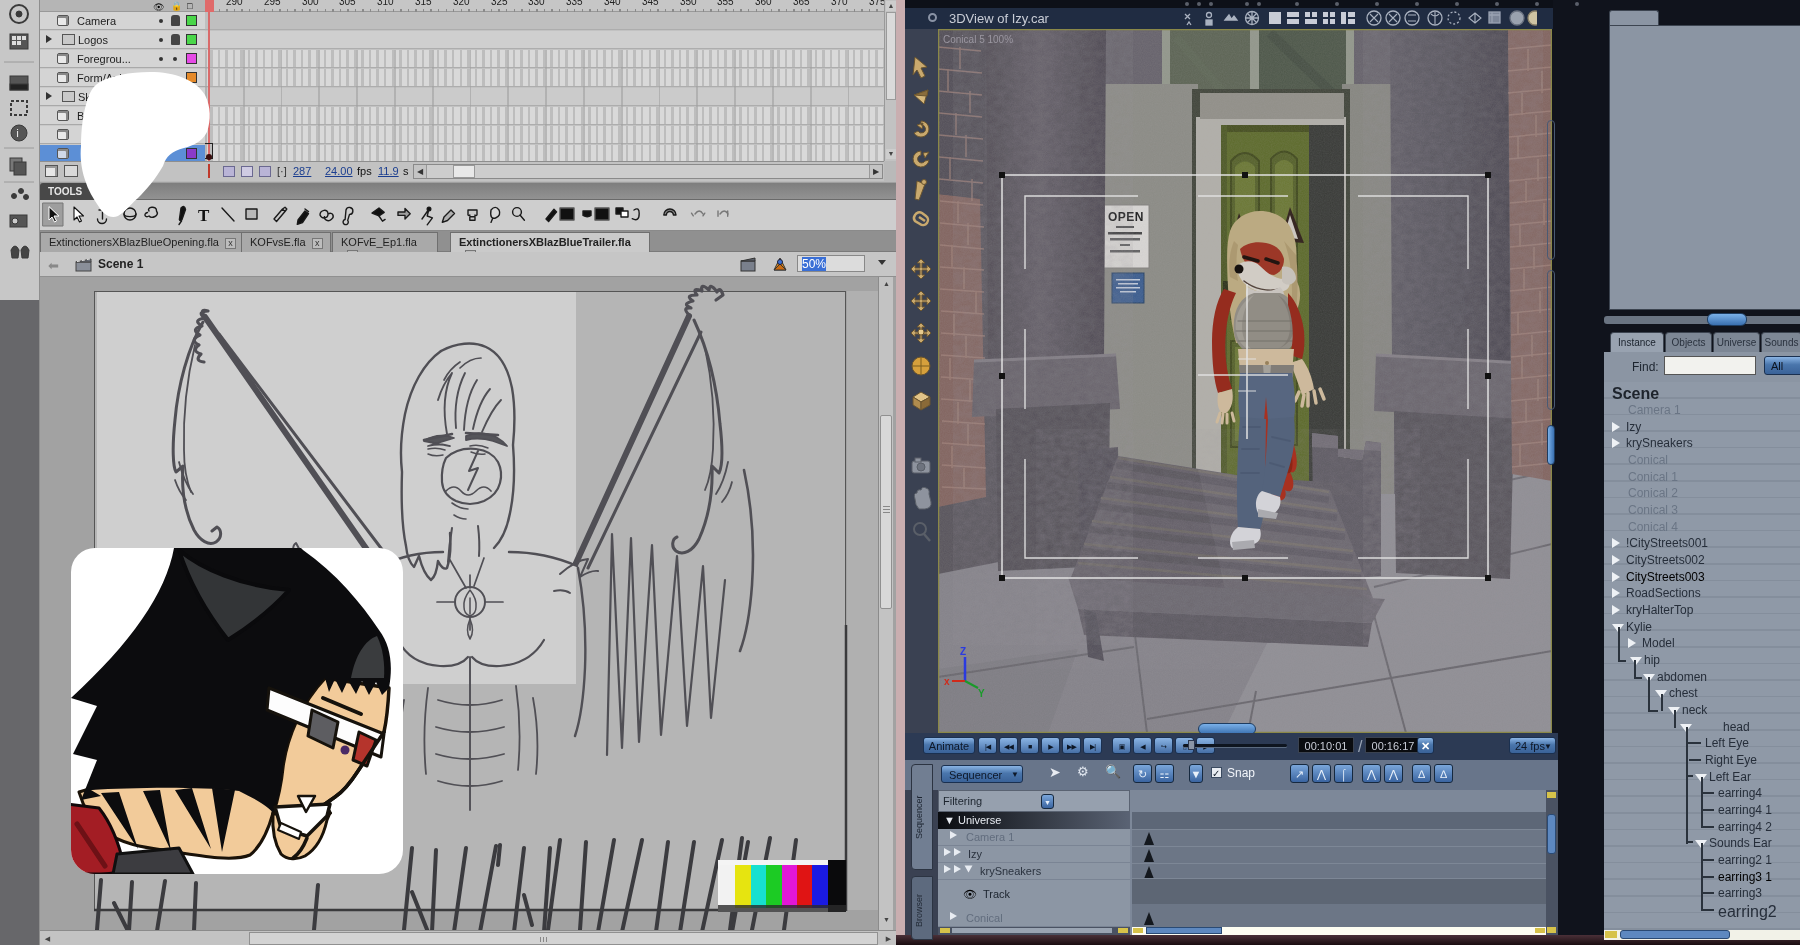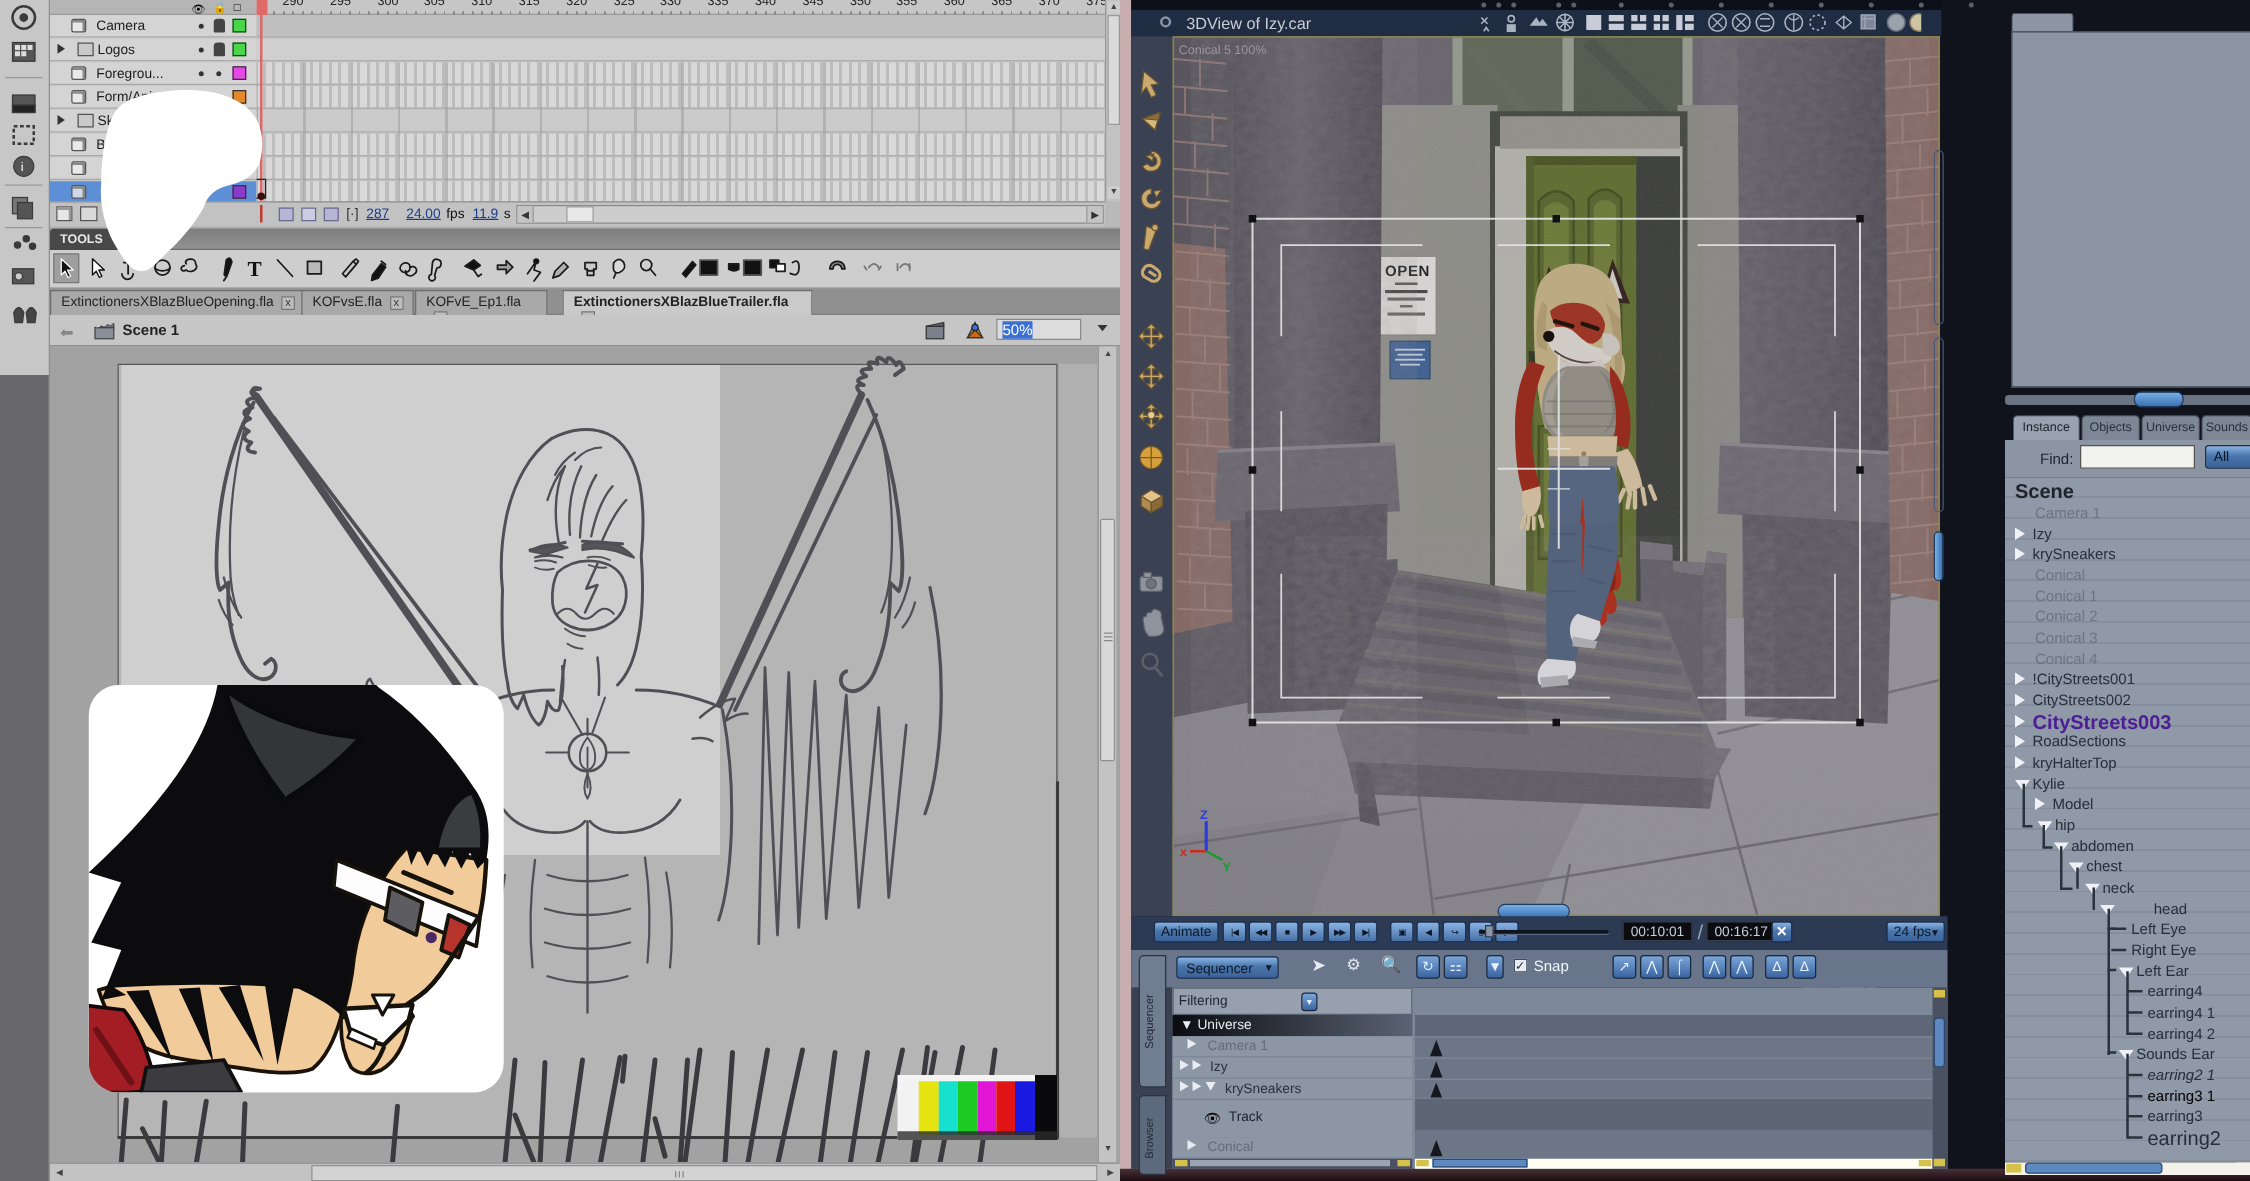--- a/index.html
+++ b/index.html
@@ -879,21 +879,21 @@
       <div style="position:absolute;left:24px;top:71px;font-size:12px;color:#6a7585;">Conical</div>
       <div style="position:absolute;left:24px;top:88px;font-size:12px;color:#6a7585;">Conical 1</div>
       <div style="position:absolute;left:24px;top:104px;font-size:12px;color:#6a7585;">Conical 2</div>
       <div style="position:absolute;left:24px;top:121px;font-size:12px;color:#6a7585;">Conical 3</div>
       <div style="position:absolute;left:24px;top:138px;font-size:12px;color:#6a7585;">Conical 4</div>
       <span style="position:absolute;left:8px;top:156px;width:0;height:0;border-left:8px solid #eef1f5;border-top:5px solid transparent;border-bottom:5px solid transparent;"></span>
       <div style="position:absolute;left:22px;top:154px;font-size:12px;color:#262e3a;">!CityStreets001</div>
       <span style="position:absolute;left:8px;top:173px;width:0;height:0;border-left:8px solid #eef1f5;border-top:5px solid transparent;border-bottom:5px solid transparent;"></span>
       <div style="position:absolute;left:22px;top:171px;font-size:12px;color:#262e3a;">CityStreets002</div>
       <span style="position:absolute;left:8px;top:190px;width:0;height:0;border-left:8px solid #eef1f5;border-top:5px solid transparent;border-bottom:5px solid transparent;"></span>
-      <div style="position:absolute;left:22px;top:188px;font-size:16px;color:#4c1d95;font-weight:bold;">CityStreets003</div>
+      <div style="position:absolute;left:22px;top:188px;font-size:12px;color:#000000;">CityStreets003</div>
       <span style="position:absolute;left:8px;top:206px;width:0;height:0;border-left:8px solid #eef1f5;border-top:5px solid transparent;border-bottom:5px solid transparent;"></span>
       <div style="position:absolute;left:22px;top:204px;font-size:12px;color:#262e3a;">RoadSections</div>
       <span style="position:absolute;left:8px;top:223px;width:0;height:0;border-left:8px solid #eef1f5;border-top:5px solid transparent;border-bottom:5px solid transparent;"></span>
       <div style="position:absolute;left:22px;top:221px;font-size:12px;color:#262e3a;">kryHalterTop</div>
       <span style="position:absolute;left:8px;top:242px;width:0;height:0;border-top:8px solid #eef1f5;border-left:6px solid transparent;border-right:6px solid transparent;"></span>
       <div style="position:absolute;left:22px;top:238px;font-size:12px;color:#262e3a;">Kylie</div>
       <span style="position:absolute;left:24px;top:256px;width:0;height:0;border-left:8px solid #eef1f5;border-top:5px solid transparent;border-bottom:5px solid transparent;"></span>
       <div style="position:absolute;left:38px;top:254px;font-size:12px;color:#262e3a;">Model</div>
       <span style="position:absolute;left:26px;top:275px;width:0;height:0;border-top:8px solid #eef1f5;border-left:6px solid transparent;border-right:6px solid transparent;"></span>
       <div style="position:absolute;left:40px;top:271px;font-size:12px;color:#262e3a;">hip</div>
@@ -913,21 +913,21 @@
       <div style="position:absolute;left:105px;top:388px;font-size:12px;color:#262e3a;">Left Ear</div>
       <span style="position:absolute;left:98px;top:410px;width:12px;height:1.5px;background:#2a323c;"></span>
       <div style="position:absolute;left:114px;top:404px;font-size:12px;color:#262e3a;">earring4</div>
       <span style="position:absolute;left:98px;top:427px;width:12px;height:1.5px;background:#2a323c;"></span>
       <div style="position:absolute;left:114px;top:421px;font-size:12px;color:#262e3a;">earring4 1</div>
       <span style="position:absolute;left:98px;top:444px;width:12px;height:1.5px;background:#2a323c;"></span>
       <div style="position:absolute;left:114px;top:438px;font-size:12px;color:#262e3a;">earring4 2</div>
       <span style="position:absolute;left:91px;top:458px;width:0;height:0;border-top:8px solid #eef1f5;border-left:6px solid transparent;border-right:6px solid transparent;"></span>
       <div style="position:absolute;left:105px;top:454px;font-size:12px;color:#262e3a;">Sounds Ear</div>
       <span style="position:absolute;left:98px;top:477px;width:12px;height:1.5px;background:#2a323c;"></span>
-      <div style="position:absolute;left:114px;top:471px;font-size:12px;color:#262e3a;font-style:italic;">earring2 1</div>
+      <div style="position:absolute;left:114px;top:471px;font-size:12px;color:#262e3a;">earring2 1</div>
       <span style="position:absolute;left:98px;top:494px;width:12px;height:1.5px;background:#2a323c;"></span>
       <div style="position:absolute;left:114px;top:488px;font-size:12px;color:#000000;">earring3 1</div>
       <span style="position:absolute;left:98px;top:510px;width:12px;height:1.5px;background:#2a323c;"></span>
       <div style="position:absolute;left:114px;top:504px;font-size:12px;color:#262e3a;">earring3</div>
       <span style="position:absolute;left:98px;top:527px;width:12px;height:1.5px;background:#2a323c;"></span>
       <div style="position:absolute;left:114px;top:521px;font-size:16px;color:#262e3a;">earring2</div>
       <span style="position:absolute;left:14px;top:245px;width:1.5px;height:34px;background:#2a323c;"></span>
       <span style="position:absolute;left:30px;top:278px;width:1.5px;height:18px;background:#2a323c;"></span>
       <span style="position:absolute;left:44px;top:295px;width:1.5px;height:34px;background:#2a323c;"></span>
       <span style="position:absolute;left:57px;top:312px;width:1.5px;height:17px;background:#2a323c;"></span>

